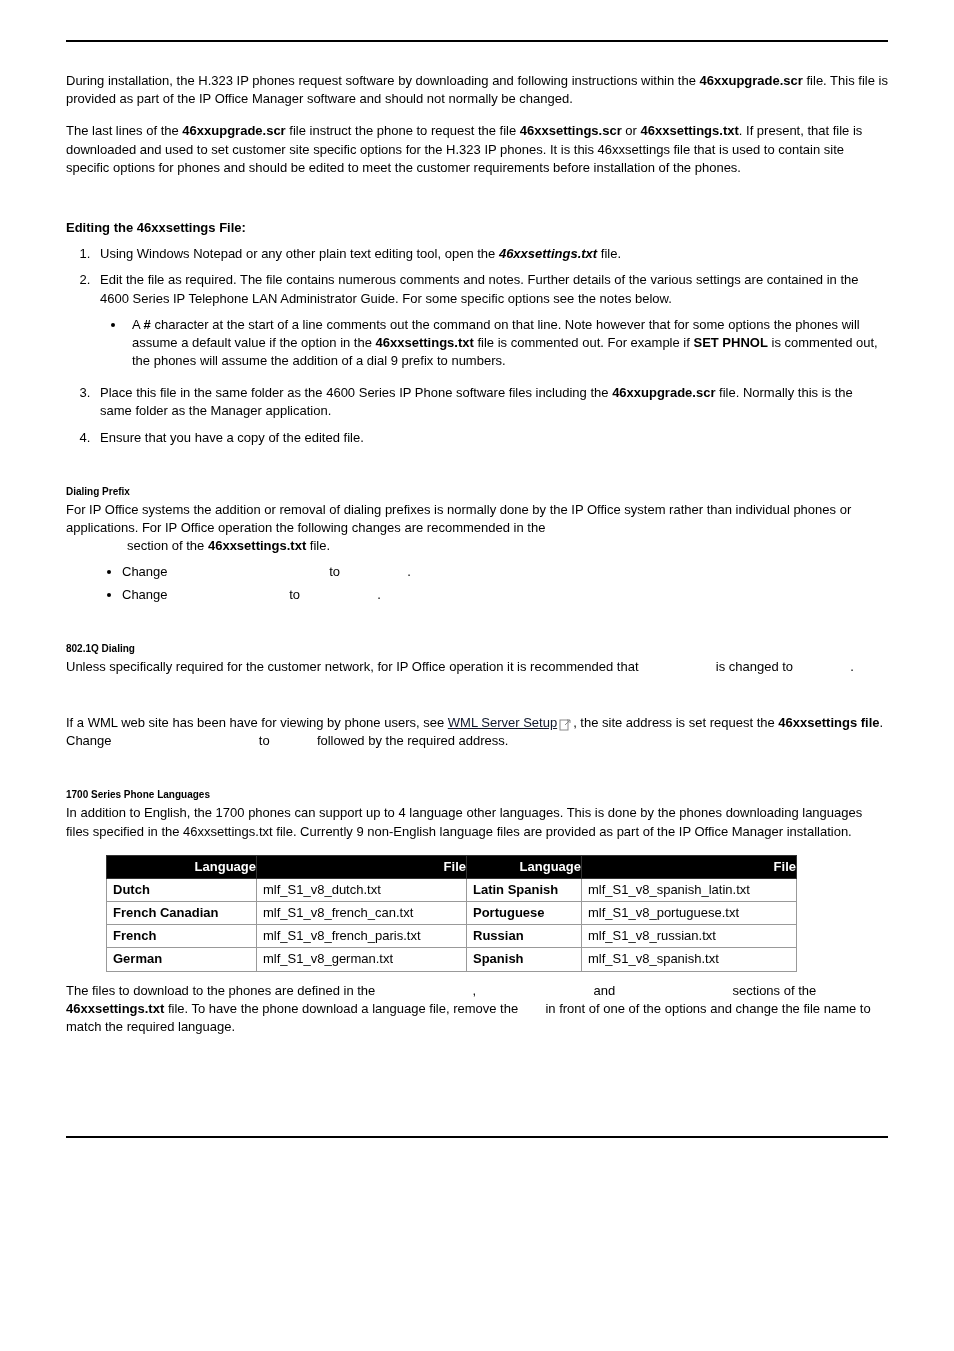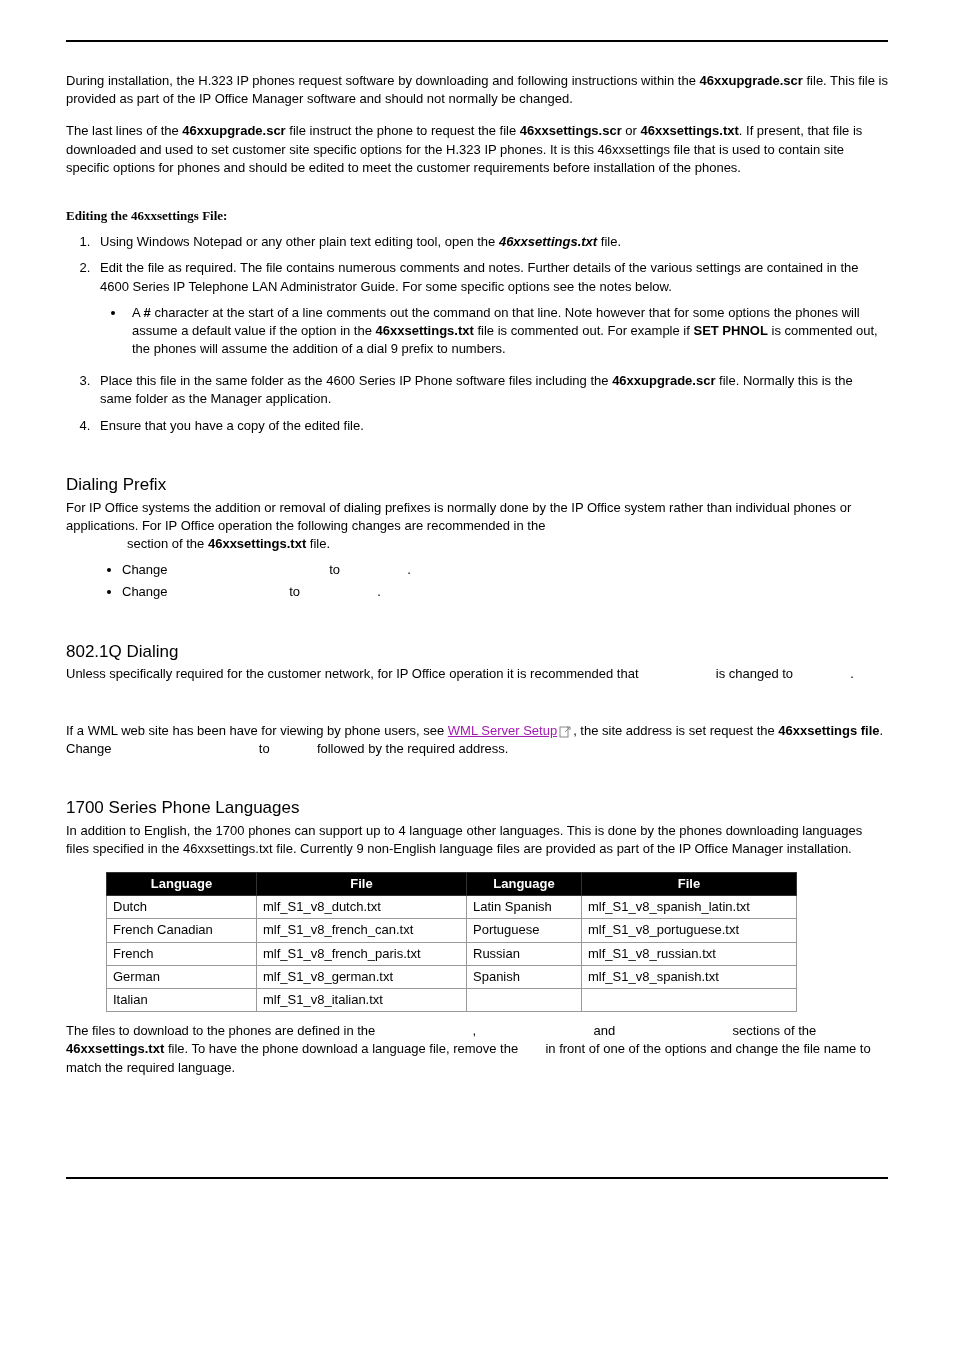--- a/index.html
+++ b/index.html
@@ -13,57 +13,57 @@
       color: #000;
     }
     .top-rule, .bottom-rule {
       border-top: 2px solid #000;
       margin-bottom: 30px;
     }
     .bottom-rule { margin-top: 100px; margin-bottom: 0; }
     p { margin: 0 0 14px 0; }
     b { font-weight: bold; }
     h3 {
-      font-size: 17px;
-      font-weight: normal;
+      font-size: 10px;
+      font-weight: bold;
       margin: 0 0 2px 0;
       color: #000;
     }
     .section { margin-top: 38px; }
-    .sub-heading { font-weight: bold; margin: 30px 0 8px 0; font-family: Liberation Serif, serif; }
+    .sub-heading { font-weight: bold; margin: 42px 0 8px 0; }
     ol { margin: 0 0 14px 0; padding-left: 28px; }
     ol li { padding-left: 6px; margin-bottom: 8px; }
     ul { margin: 8px 0 14px 0; padding-left: 56px; list-style-type: disc; }
     ul li { margin-bottom: 4px; }
-    a.link { color: #a21caf; text-decoration: underline; }
+    a.link { color: #0f172a; text-decoration: underline; }
     .link-icon {
       display: inline-block;
       width: 14px; height: 12px;
       vertical-align: middle;
       margin-left: 2px;
     }
     table.lang-table {
       border-collapse: collapse;
       margin: 10px 0 10px 40px;
       font-size: 13px;
     }
     table.lang-table th {
       background: #000;
       color: #fff;
-      text-align: center;
+      text-align: right;
       font-weight: bold;
       padding: 2px 0;
       border: 1px solid #333;
     }
     table.lang-table td {
       border: 1px solid #999;
       padding: 2px 6px;
       vertical-align: top;
     }
-    table.lang-table td.lang { font-weight: normal; }
+    table.lang-table td.lang { font-weight: bold; }
     .indent { margin-left: 61px; }
   </style>
 </head>
 <body>
 
 <div class="top-rule"></div>
 
 <p>
   <span>During installation, the H.323 IP phones request software by downloading and following instructions within the </span><b>46xxupgrade.scr</b><span> file. This file is provided as part of the IP Office Manager software and should not normally be changed.</span>
 </p>
@@ -167,26 +167,20 @@
           <td>mlf_S1_v8_french_paris.txt</td>
           <td class="lang">Russian</td>
           <td>mlf_S1_v8_russian.txt</td>
         </tr>
         <tr>
           <td class="lang">German</td>
           <td>mlf_S1_v8_german.txt</td>
           <td class="lang">Spanish</td>
           <td>mlf_S1_v8_spanish.txt</td>
         </tr>
-        <tr>
-          <td class="lang">Italian</td>
-          <td>mlf_S1_v8_italian.txt</td>
-          <td class="lang"></td>
-          <td></td>
-        </tr>
       </tbody>
   </table>
 
   <p>
     <span>The files to download to the phones are defined in the</span>
     <span style="display:inline-block;width:90px;">&nbsp;</span>
     <span>,</span>
     <span style="display:inline-block;width:110px;">&nbsp;</span>
     <span>and</span>
     <span style="display:inline-block;width:110px;">&nbsp;</span>

